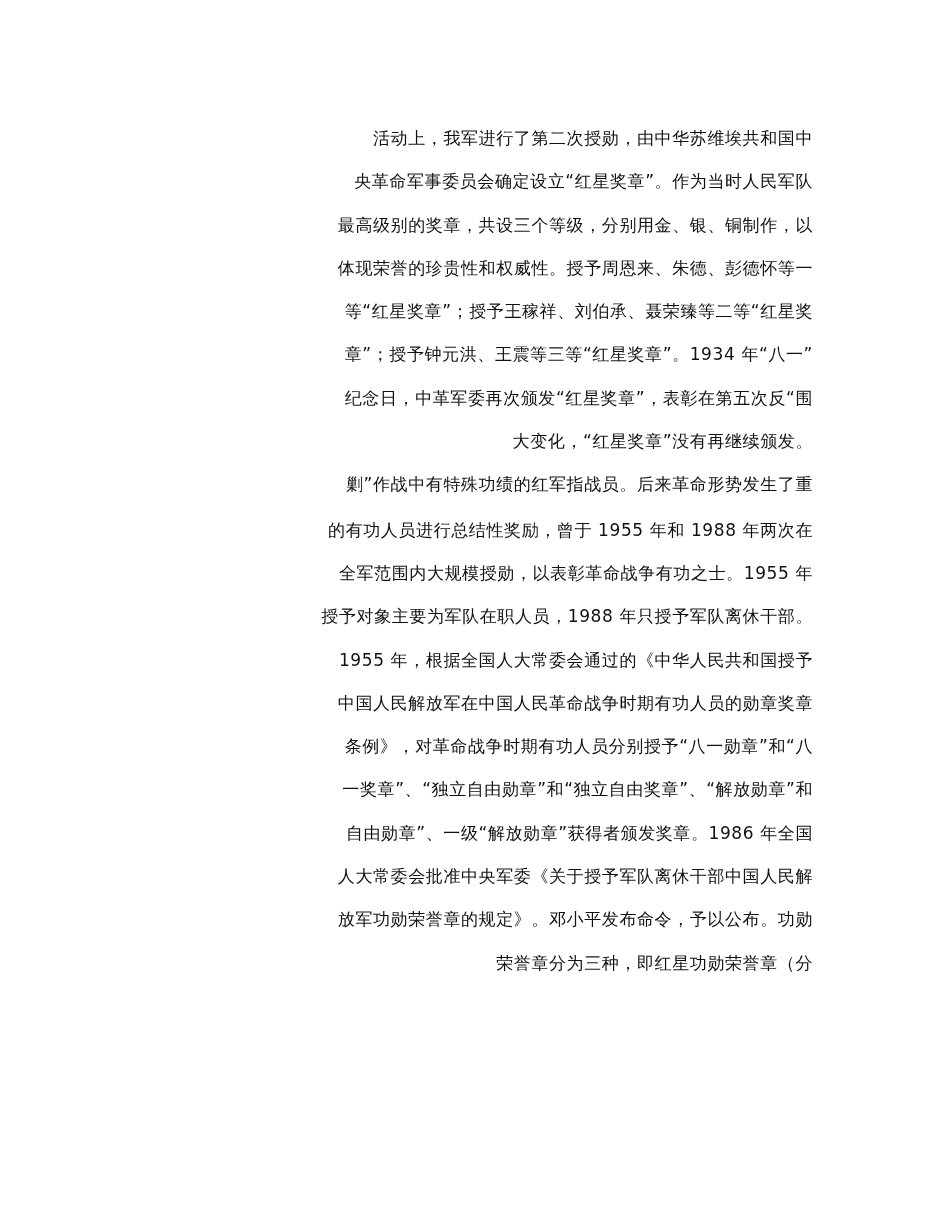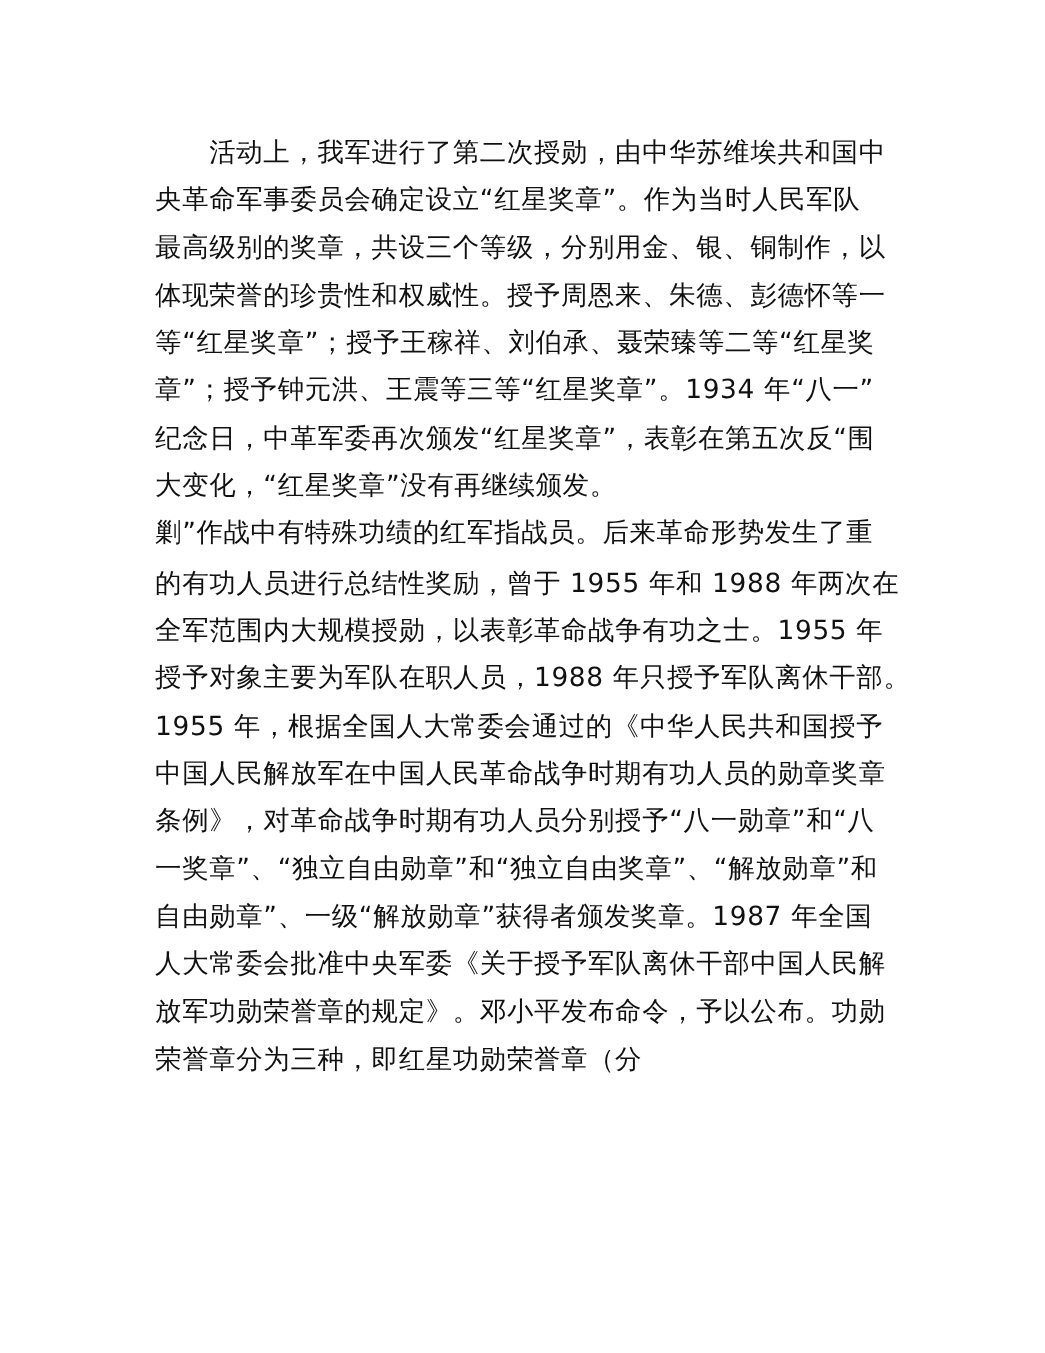--- a/index.html
+++ b/index.html
@@ -29,23 +29,24 @@
       top: 117px;
       width: 672px;
     }
     .para {
       margin: 0 0 0 0;
     }
     .line {
       display: block;
       height: 43.3px;
       line-height: 43.3px;
-      font-size: 24px;
+      font-size: 17px;
       white-space: nowrap;
       letter-spacing: 0.6px;
+      text-align: right;
     }
     .gap {
       height: 2px;
     }
   </style>
 </head>
 <body>
 
 <div class="page">
   <div class="content">
@@ -65,20 +66,20 @@
     <div class="gap"></div>
 
     <div class="para">
       <span class="line">的有功人员进行总结性奖励，曾于 1955 年和 1988 年两次在</span>
       <span class="line">全军范围内大规模授勋，以表彰革命战争有功之士。1955 年</span>
       <span class="line">授予对象主要为军队在职人员，1988 年只授予军队离休干部。</span>
       <span class="line">1955 年，根据全国人大常委会通过的《中华人民共和国授予</span>
       <span class="line">中国人民解放军在中国人民革命战争时期有功人员的勋章奖章</span>
       <span class="line">条例》，对革命战争时期有功人员分别授予“八一勋章”和“八</span>
       <span class="line">一奖章”、“独立自由勋章”和“独立自由奖章”、“解放勋章”和</span>
-      <span class="line">自由勋章”、一级“解放勋章”获得者颁发奖章。1987 年全国</span>
+      <span class="line">自由勋章”、一级“解放勋章”获得者颁发奖章。1986 年全国</span>
       <span class="line">人大常委会批准中央军委《关于授予军队离休干部中国人民解</span>
       <span class="line">放军功勋荣誉章的规定》。邓小平发布命令，予以公布。功勋</span>
       <span class="line">荣誉章分为三种，即红星功勋荣誉章（分</span>
     </div>
 
   </div>
 </div>
 
 </body></html>

